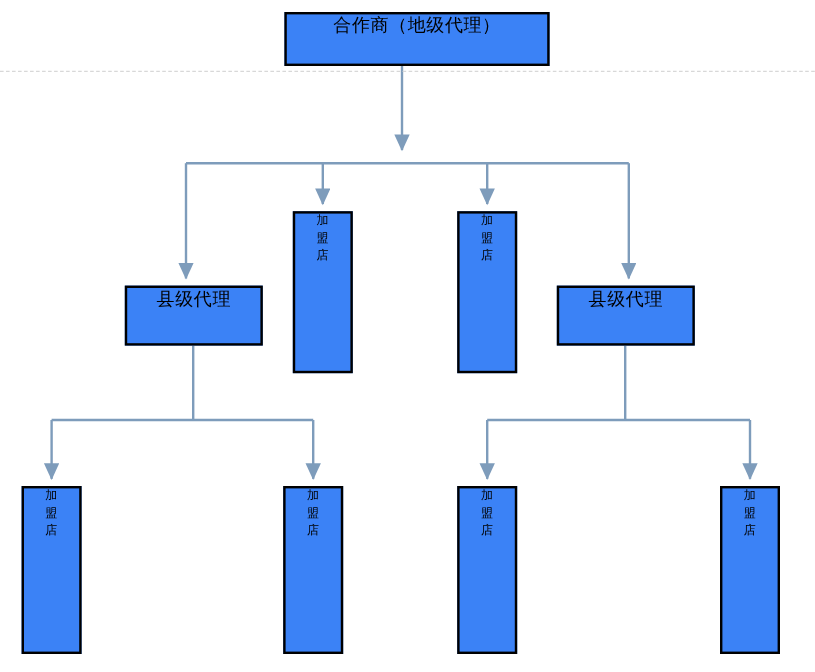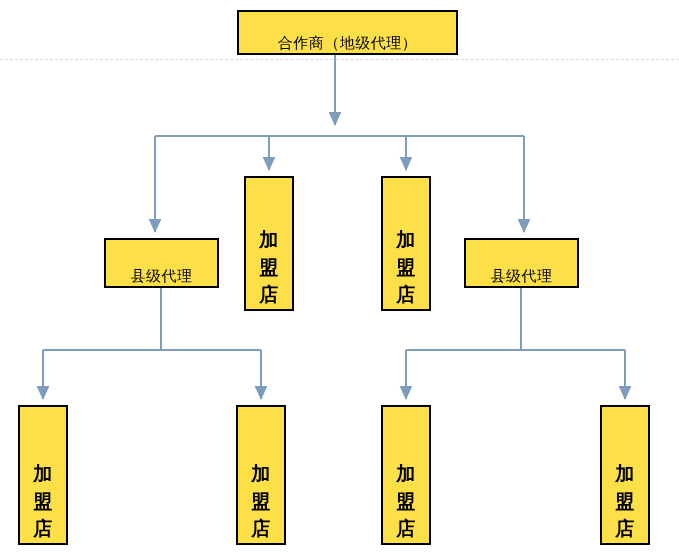--- a/index.html
+++ b/index.html
@@ -21,44 +21,43 @@
   svg.edges {
     position: absolute;
     left: 0;
     top: 0;
     width: 679px;
     height: 560px;
   }
   .node {
     position: absolute;
     border: 2px solid #000000;
-    background: #fde047;
+    background: #3b82f6;
     box-sizing: border-box;
     display: flex;
-    align-items: flex-end;
+    align-items: flex-start;
     justify-content: center;
     text-align: center;
     color: #000000;
     z-index: 2;
   }
   .node-label {
     display: block;
     line-height: 1.28;
     letter-spacing: 0.5px;
   }
   .node.horizontal .node-label {
     white-space: nowrap;
     font-size: 15px;
   }
   .node.vertical .node-label {
-    font-size: 19px;
+    font-size: 10px;
     width: 1.2em;
     word-break: break-all;
     line-height: 1.45;
-    font-weight: bold;
   }
   .divider {
     position: absolute;
     left: 0;
     width: 679px;
     height: 0;
     border-top: 1px dashed #d8d8d8;
     z-index: 1;
   }
 </style>

